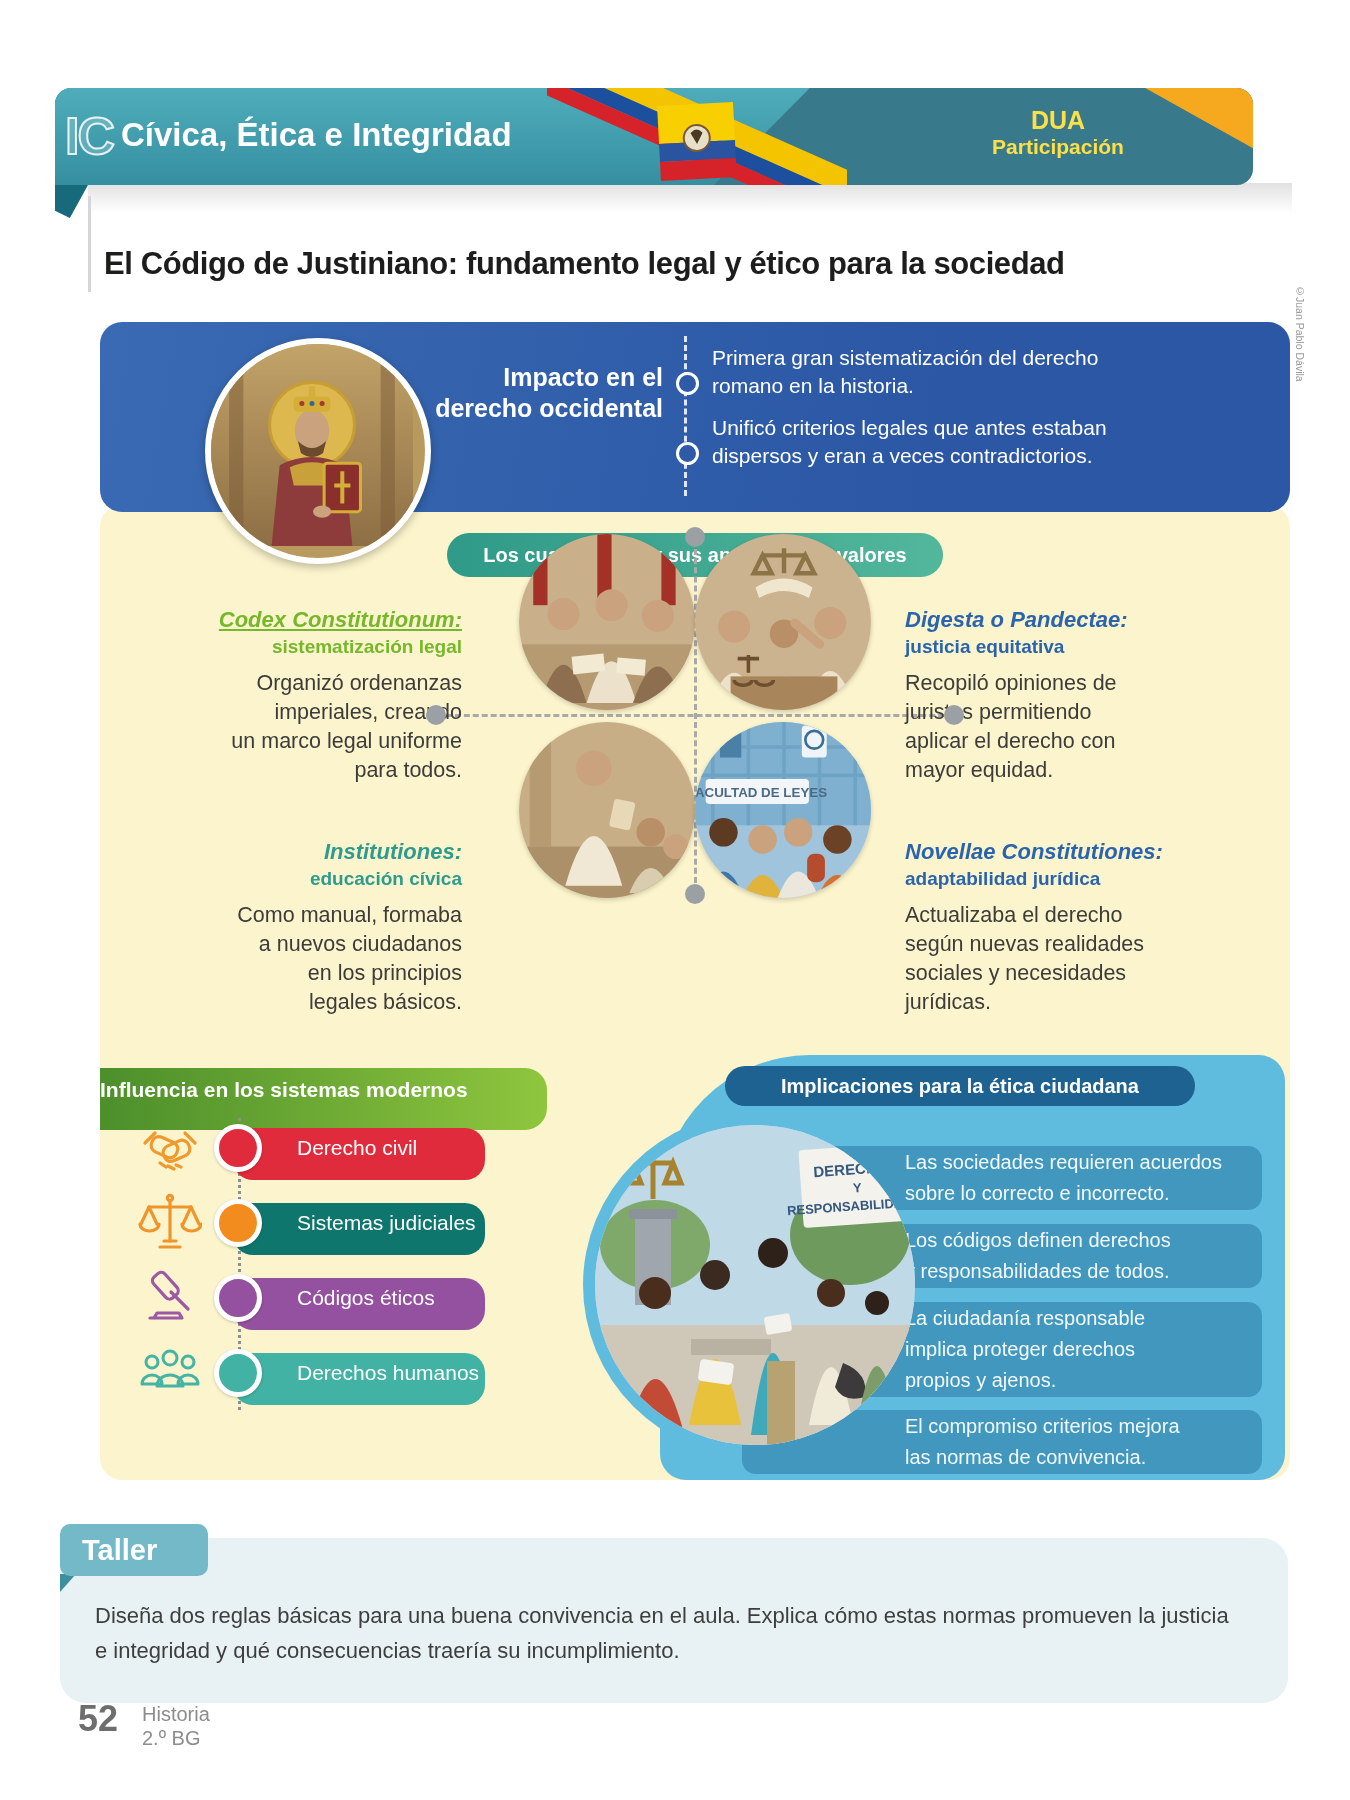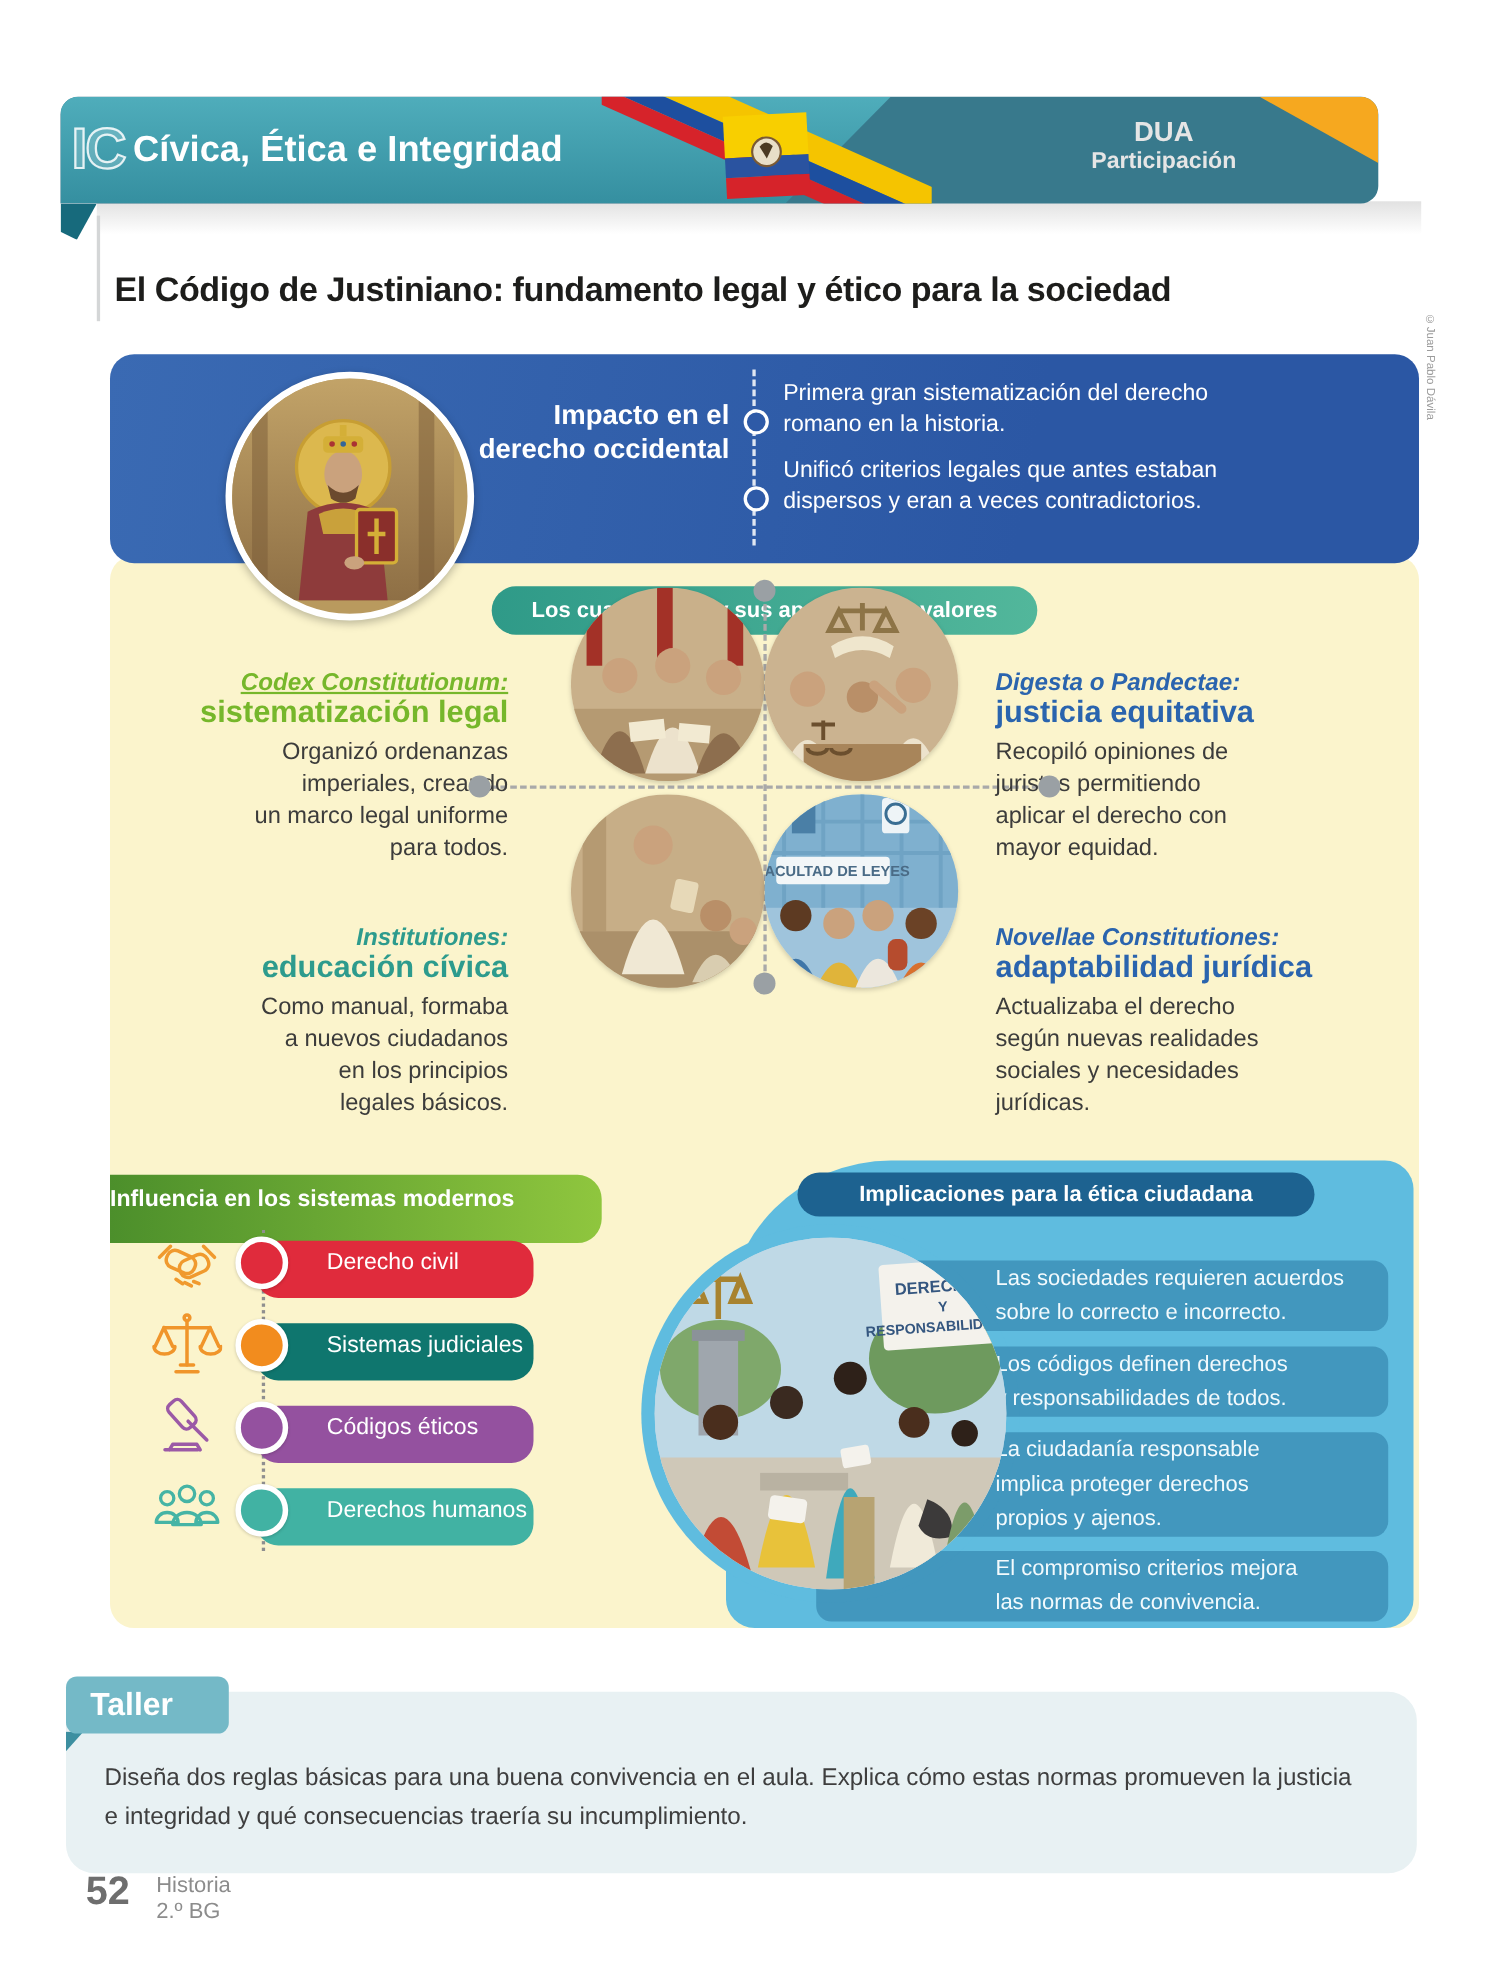--- a/index.html
+++ b/index.html
@@ -15,21 +15,21 @@
   .banner-orange{position:absolute;left:0;top:0;width:100%;height:100%;
     background:#f6a81f;clip-path:polygon(91% 0,100% 0,100% 62%);}
   .banner-main{position:absolute;left:0;top:0;width:100%;height:100%;
     background:linear-gradient(180deg,#4fadbb,#358fa0);
     clip-path:polygon(0 0,63% 0,55% 100%,0 100%);}
   .ic-logo{position:absolute;left:10px;top:18px;font-size:52px;font-weight:800;
     letter-spacing:-2px;color:rgba(255,255,255,0.18);
     -webkit-text-stroke:2px rgba(255,255,255,0.85);}
   .banner-subject{position:absolute;left:66px;top:28px;font-size:33px;font-weight:700;color:#ffffff;}
   .flag{position:absolute;left:492px;top:-6px;width:300px;height:120px;}
-  .dua{position:absolute;left:878px;top:18px;width:250px;text-align:center;color:#e5e5e5;}
+  .dua{position:absolute;left:878px;top:18px;width:250px;text-align:center;color:#fde047;}
   .dua-l1{font-size:25px;font-weight:800;}
   .dua-l2{font-size:21px;font-weight:700;}
   .banner-fold{left:55px;top:185px;width:33px;height:33px;background:#176a7c;
     clip-path:polygon(0 0,100% 0,45% 100%,0 78%);z-index:2;}
   .title-rule{left:88px;top:196px;width:3px;height:96px;background:#d4d6d7;}
   .page-title{left:104px;top:246px;width:1180px;font-size:31px;font-weight:800;
     color:#1d1d1b;letter-spacing:-0.4px;z-index:4;}
   .credit{left:1294px;top:285px;writing-mode:vertical-rl;font-size:10.5px;color:#9b9b9b;}
 
   
@@ -52,21 +52,21 @@
   .books-pill{left:447px;top:533px;width:496px;height:44px;border-radius:22px;
     background:linear-gradient(90deg,#2f9a88,#52b79b);color:#ffffff;font-size:20px;
     font-weight:700;text-align:center;line-height:44px;z-index:5;}
   .dash-v{left:694px;top:540px;height:352px;width:0;border-left:3px dashed #a9a9a9;z-index:5;}
   .dash-h{left:437px;top:714px;width:516px;height:0;border-top:3px dashed #a9a9a9;z-index:5;}
   .gray-dot{width:20px;height:20px;border-radius:50%;background:#9aa0a4;z-index:6;}
   .qcircle{width:176px;height:176px;border-radius:50%;overflow:hidden;z-index:6;
     box-shadow:0 2px 5px rgba(0,0,0,.18);}
   .book-text{z-index:5;}
   .book-name{font-size:22px;font-weight:800;font-style:italic;line-height:27px;}
-  .book-value{font-size:28px;font-weight:800;line-height:27px;margin-bottom:9px;}
+  .book-value{font-size:19px;font-weight:800;line-height:27px;margin-bottom:9px;}
   .book-desc{font-size:21.5px;color:#3c3c3b;line-height:29px;white-space:pre-line;}
   .t-right{text-align:right;}
 
   
   .green-pill{left:100px;top:1068px;width:447px;height:62px;border-radius:0 22px 22px 0;
     background:linear-gradient(90deg,#4c8f2b,#8fc63e);color:#ffffff;font-size:21px;
     font-weight:800;text-align:left;line-height:44px;z-index:5;}
   .dotline{left:238px;top:1118px;height:292px;width:0;border-left:3px dotted #8f8f8f;z-index:5;}
   .inf-pill{left:233px;width:252px;height:52px;border-radius:20px;color:#ffffff;
     font-size:21px;line-height:40px;padding-left:64px;box-sizing:border-box;z-index:6;}

